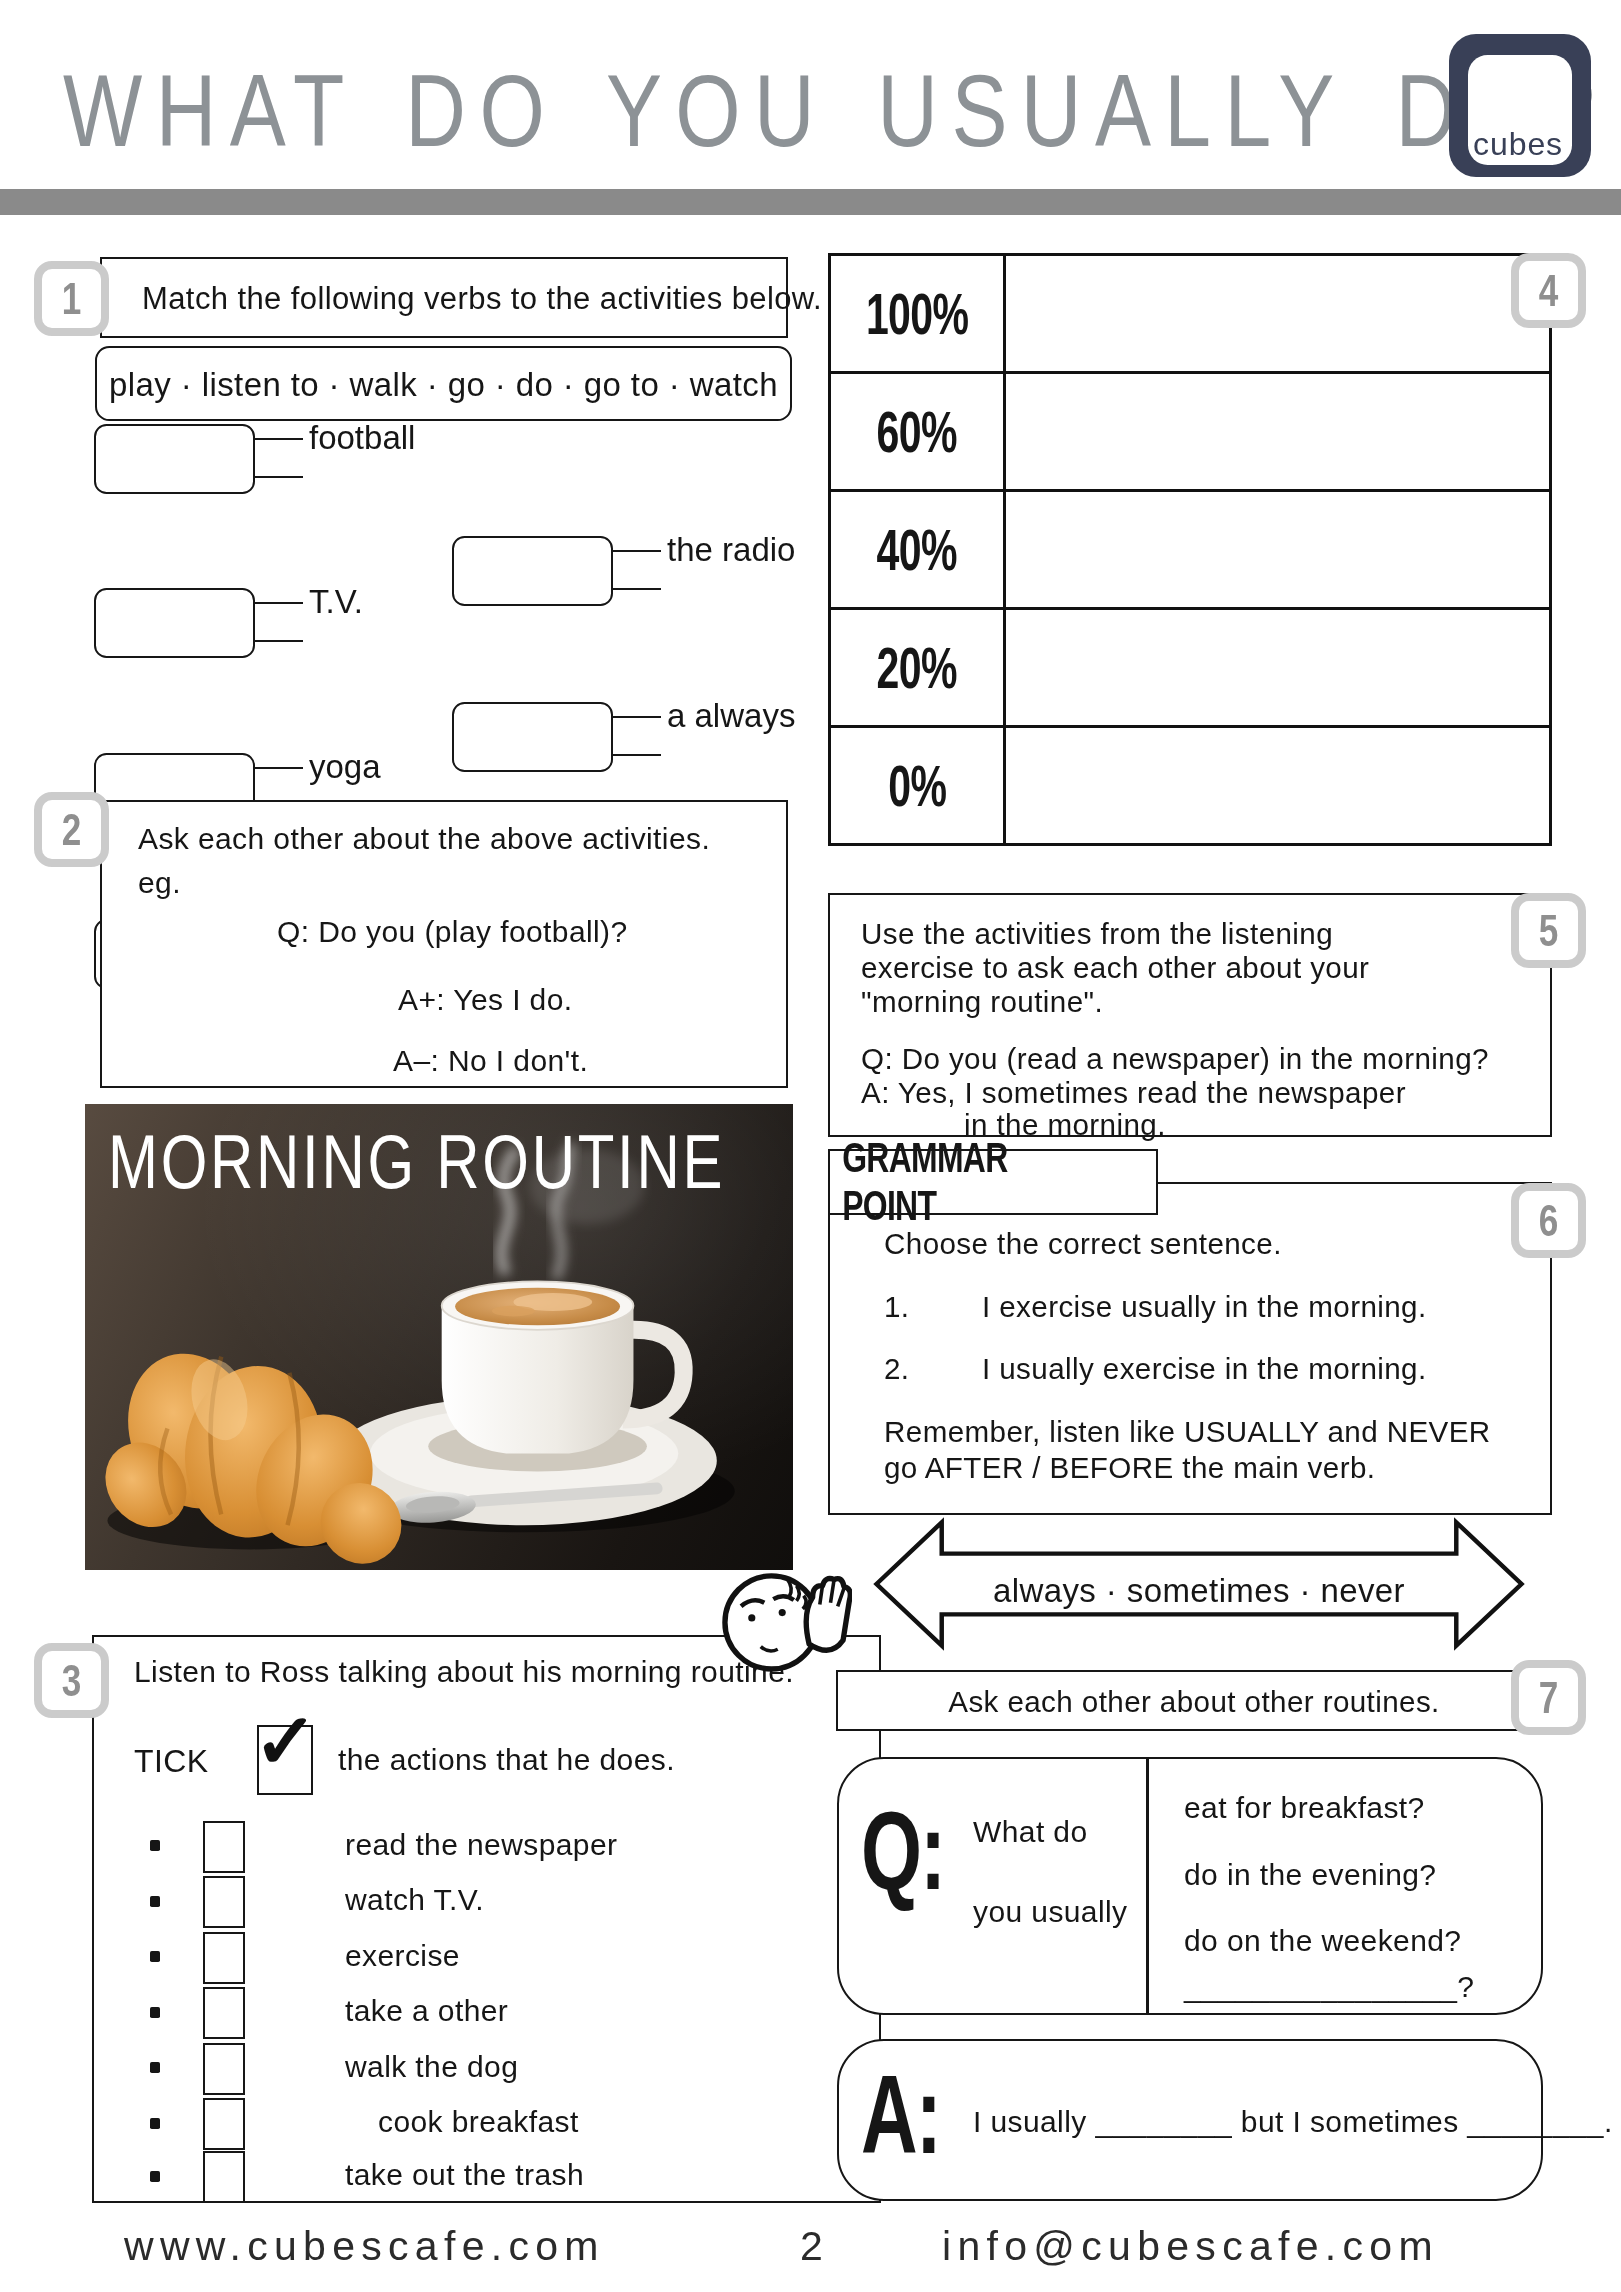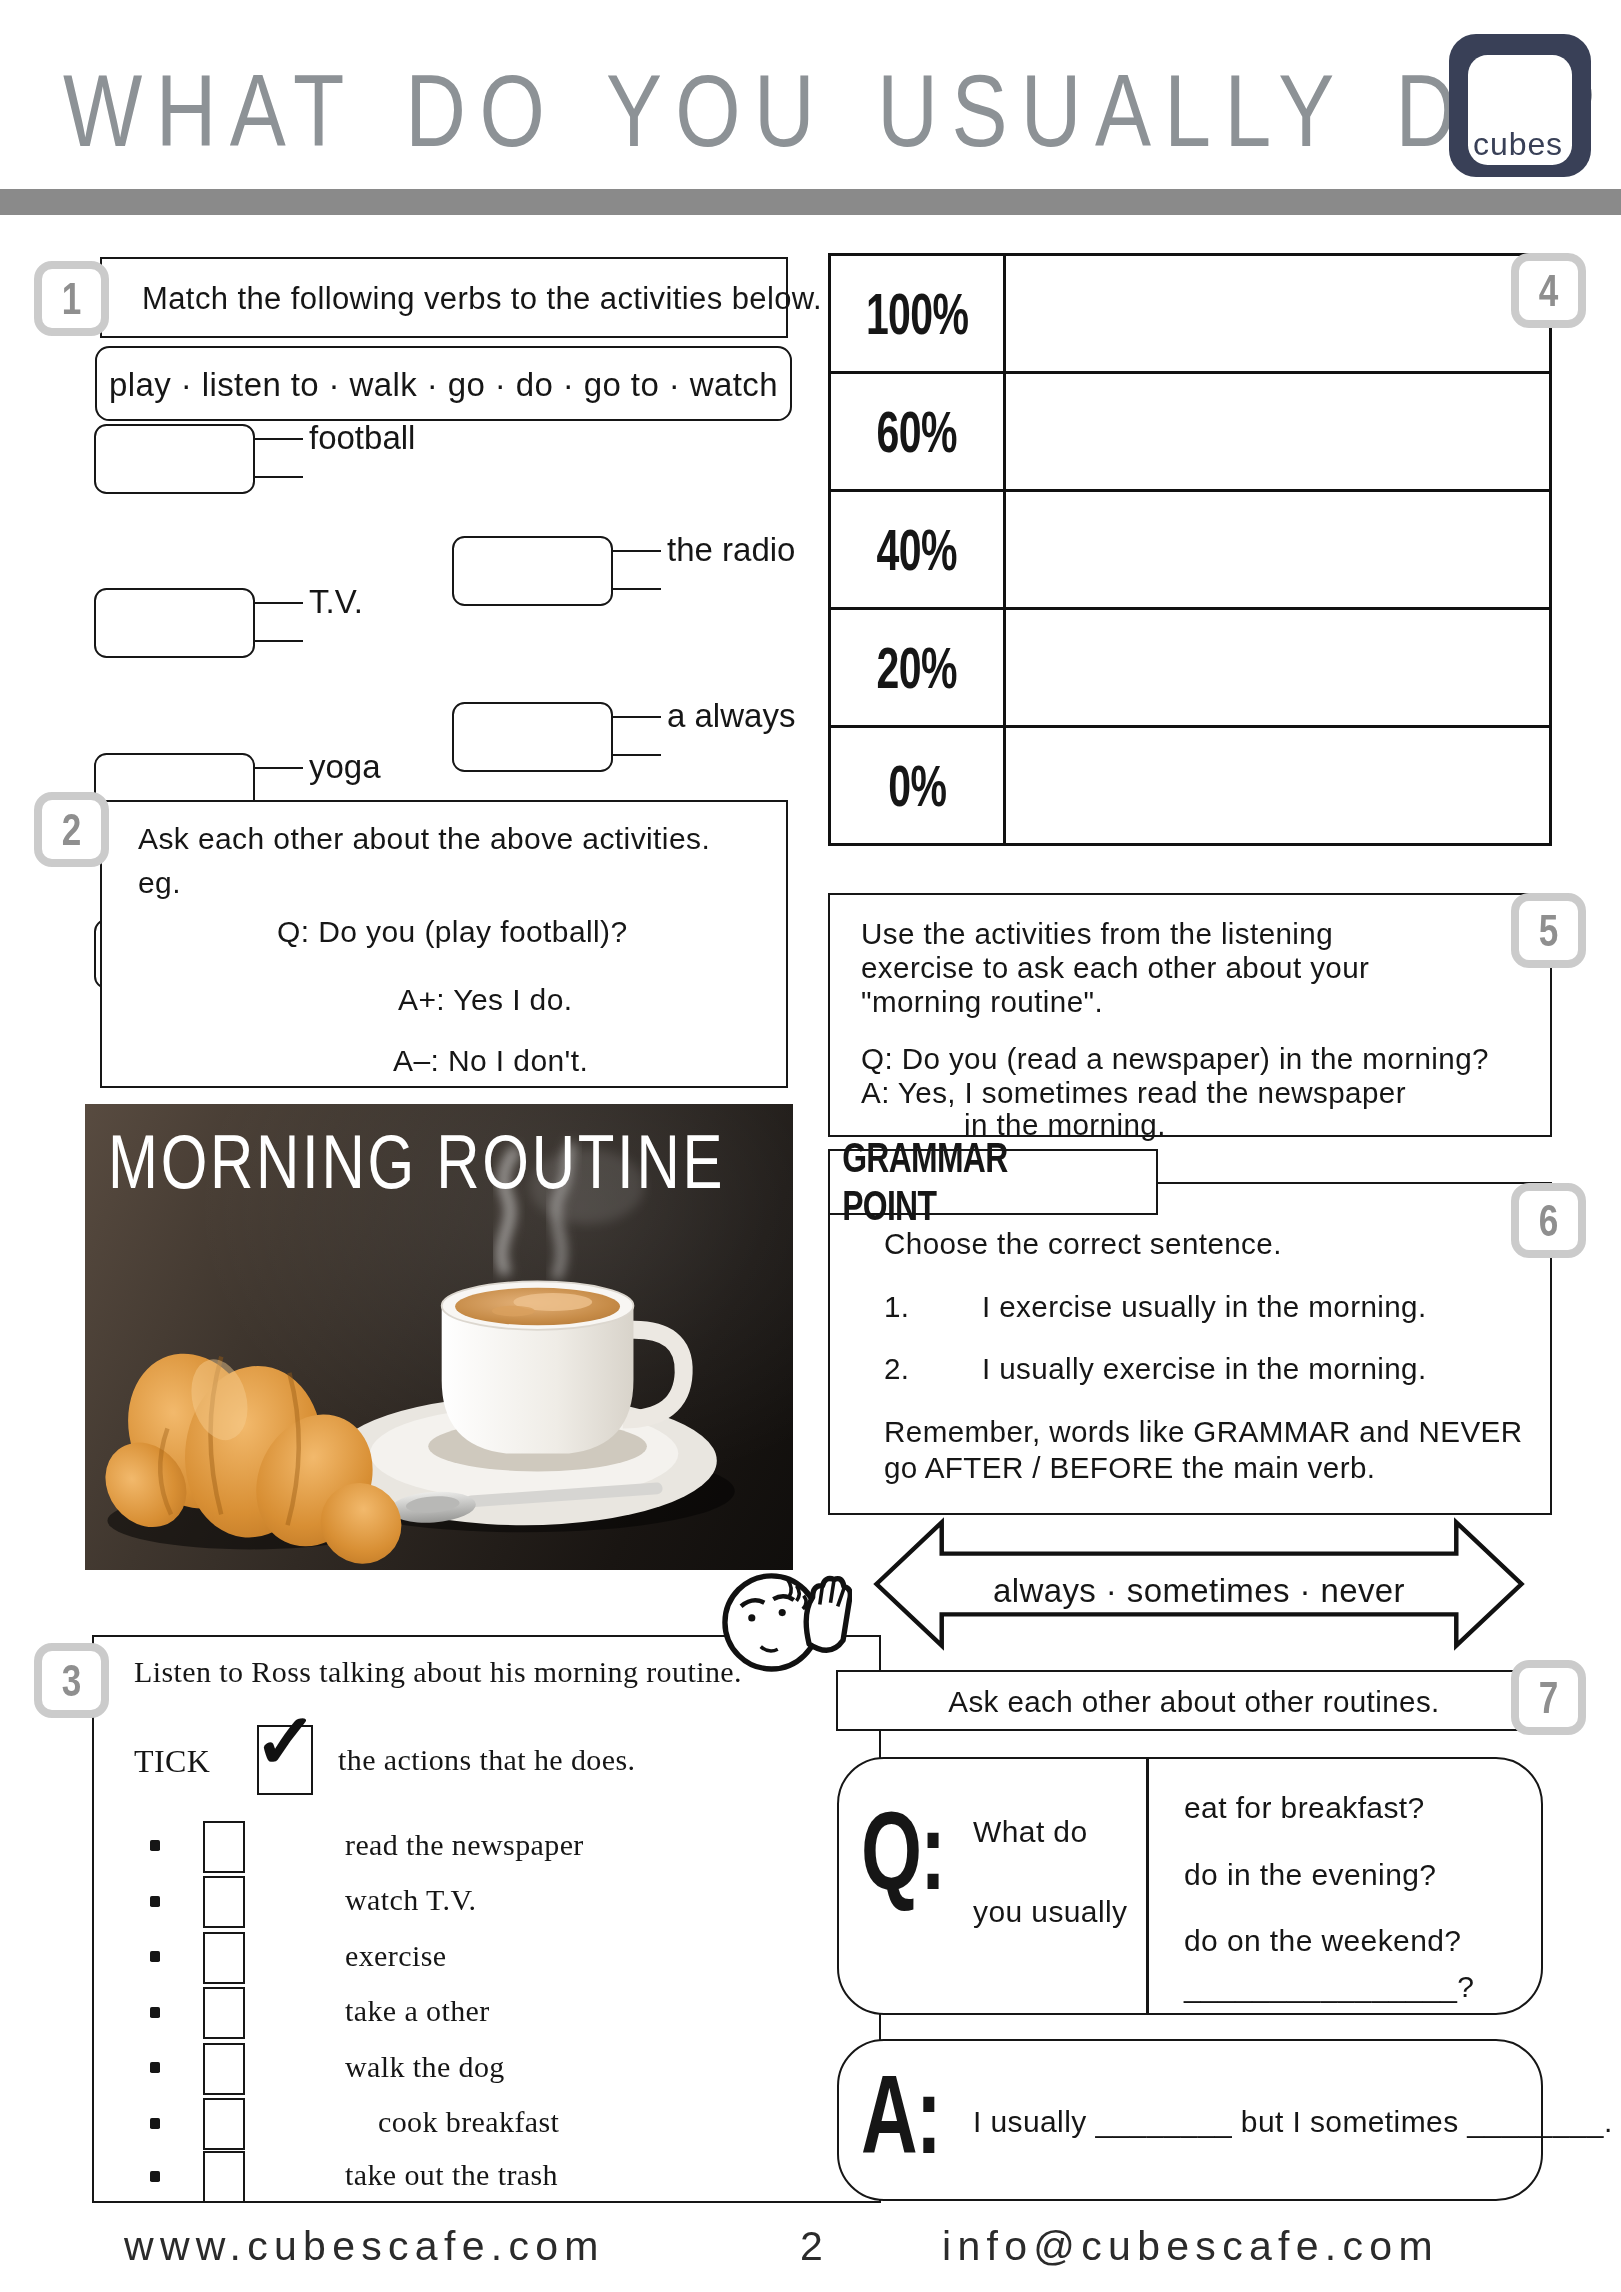--- a/index.html
+++ b/index.html
@@ -196,21 +196,21 @@
         <path d="M92,362 Q74,412 96,458" stroke="#9c5d14" stroke-width="5" opacity=".4" fill="none"></path>
         <ellipse cx="150" cy="330" rx="30" ry="46" fill="#f7cf92" opacity=".45" transform="rotate(-15 150 330)"></ellipse>
       </g>
     </svg>
     <div class="photo-title">MORNING ROUTINE</div>
   </div>
 
   <div class="nbadge" style="left:34px;top:1643px;">
     <span>3</span>
   </div>
-  <div class="box" style="left:92px;top:1635px;width:789px;height:568px;font-family:Liberation Serif, serif;">
+  <div class="box" style="left:92px;top:1635px;width:789px;height:568px;">
     <div class="txt" style="left:40px;top:18px;">Listen to Ross talking about his morning routine.</div>
     <div class="txt" style="left:40px;top:106px;font-size:32px;">TICK</div>
     <div class="cbox" style="left:163px;top:88px;width:56px;height:70px;">
       <span style="position:absolute;left:-5.4px;top:-30px;font-size:77px;font-weight:700;color:#111;">✓</span>
     </div>
     <div class="txt" style="left:244px;top:106px;">the actions that he does.</div>
 
     <div class="bullet" style="left:56px;top:203px;"></div>
     <div class="cbox" style="left:109px;top:184px;"></div>
     <div class="txt" style="left:251px;top:191px;">read the newspaper</div>
@@ -300,21 +300,21 @@
 
   <div class="nbadge" style="left:1511px;top:1183px;">
     <span>6</span>
   </div>
   <div class="box" style="left:828px;top:1182px;width:724px;height:333px;">
     <div class="txt" style="left:54px;top:43px;font-size:29.6px;">Choose the correct sentence.</div>
     <div class="txt" style="left:54px;top:106px;font-size:29.6px;">1.</div>
     <div class="txt" style="left:152px;top:106px;font-size:29.6px;">I exercise usually in the morning.</div>
     <div class="txt" style="left:54px;top:168px;font-size:29.6px;">2.</div>
     <div class="txt" style="left:152px;top:168px;font-size:29.6px;">I usually exercise in the morning.</div>
-    <div class="txt" style="left:54px;top:231px;font-size:29.6px;">Remember, words like GRAMMAR and NEVER</div>
+    <div class="txt" style="left:54px;top:231px;font-size:29.6px;">Remember, listen like USUALLY and NEVER</div>
     <div class="txt" style="left:54px;top:267px;font-size:29.6px;">go AFTER  /  BEFORE the main verb.</div>
   </div>
   <div class="box" style="left:828px;top:1149px;width:330px;height:66px;z-index:4;display:flex;align-items:center;">
     <span class="impactL" style="font-size:42px;padding-left:16px;letter-spacing:-0.9px;">GRAMMAR POINT</span>
   </div>
 
   <svg class="abs" style="left:716px;top:1558px;z-index:6;" width="136" height="136" viewBox="0 0 152 152">
     <circle cx="62" cy="72" r="52" fill="#fff" stroke="#111" stroke-width="6"></circle>
     <path d="M80,24 q7,10 2,19 M90,31 q6,9 0,17 M98,42 q6,8 -1,15" stroke="#111" stroke-width="4" fill="none"></path>
     <path d="M28,54 q13,-11 26,-4" stroke="#111" stroke-width="5" fill="none"></path>

